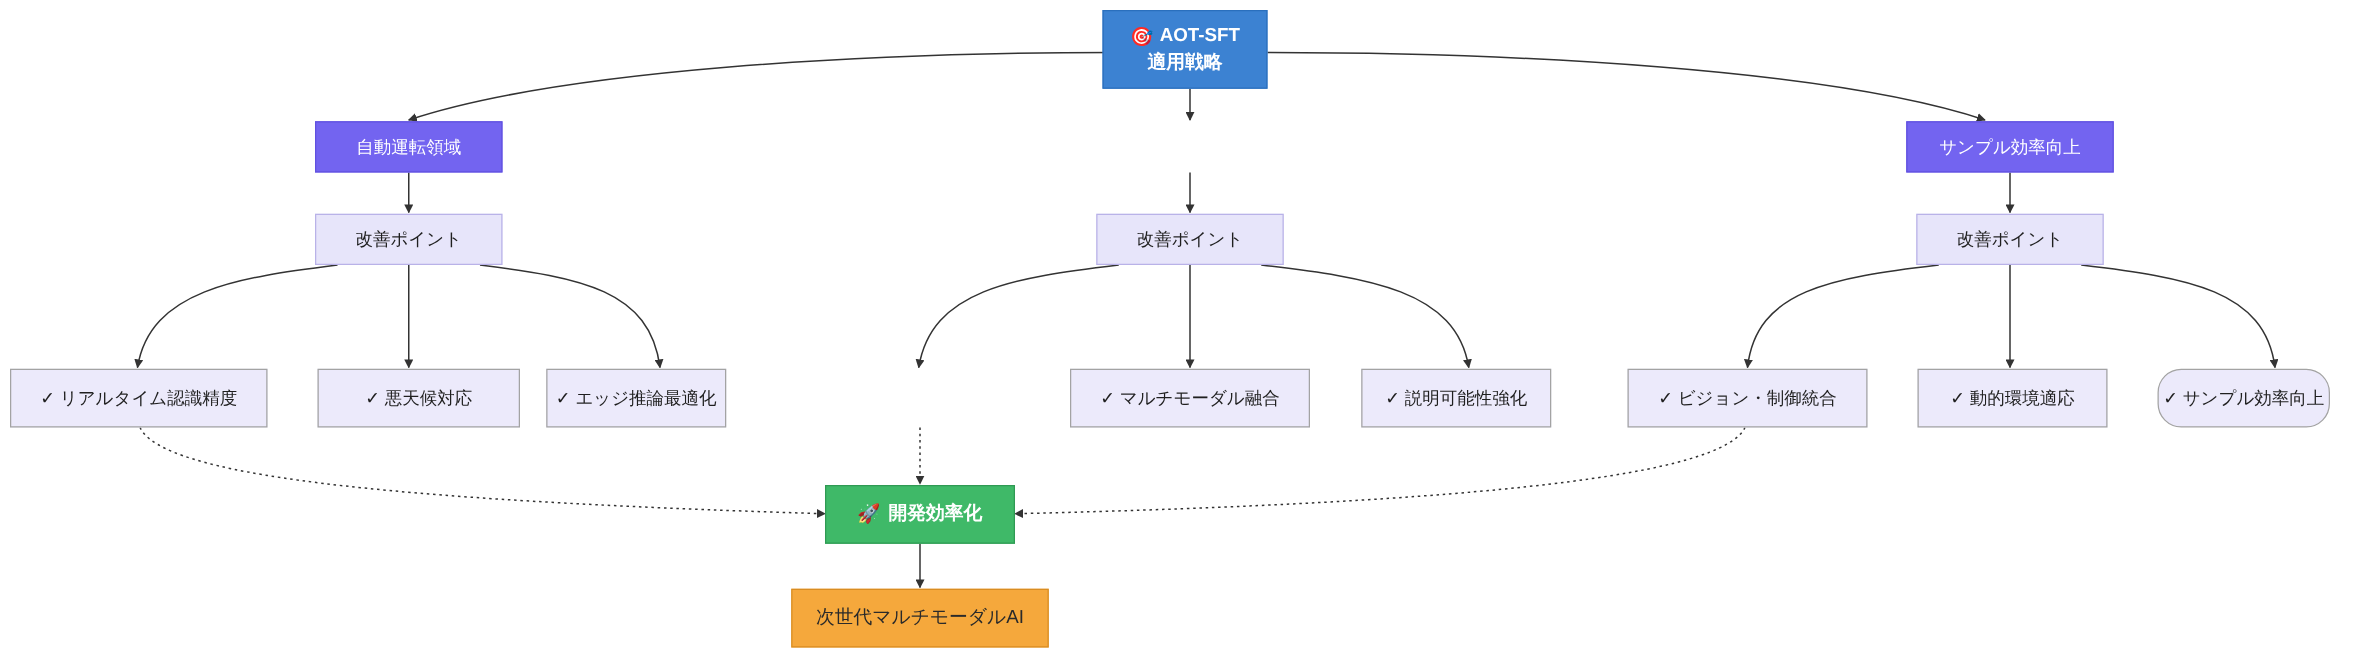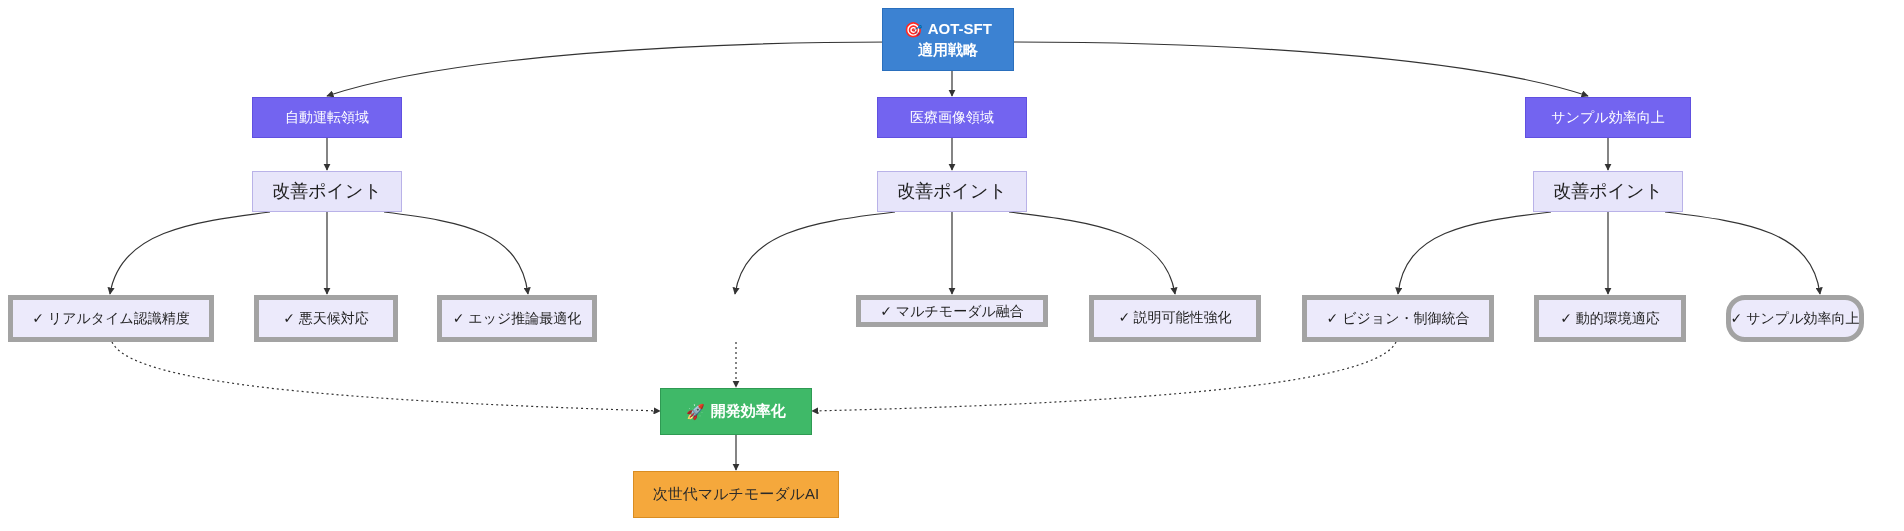--- a/index.html
+++ b/index.html
@@ -49,26 +49,26 @@
     background: #7364f0;
     border: 1px solid #6050e0;
     color: #ffffff;
     font-size: 14px;
   }
   
   .n-mid {
     background: #e7e5fa;
     border: 1px solid #b9b2e8;
     color: #1f1f1f;
-    font-size: 18px;
+    font-size: 14px;
   }
   
   .n-leaf {
     background: #eceafb;
-    border: 5px solid #a3a3a3;
+    border: 1px solid #a3a3a3;
     color: #1f1f1f;
     font-size: 14px;
   }
   
   .n-green {
     background: #3fb968;
     border: 1px solid #2f9a53;
     color: #ffffff;
     font-size: 15px;
     font-weight: bold;
@@ -127,50 +127,47 @@
     <div class="line1">
       <span class="emoji">🎯</span>
       <span>AOT-SFT</span>
     </div>
     <div>適用戦略</div>
   </div>
 
   <div class="node n-domain" style="left:252px; top:97px; width:150px; height:41px;align-items:center;">
     <span>自動運転領域</span>
   </div>
-  <div class="node n-domain" style="left:877px; top:97px; width:150px; height:41px;">
-    <span>医療画像領域</span>
-  </div>
   <div class="node n-domain" style="left:1525px; top:97px; width:166px; height:41px;">
     <span>サンプル効率向上</span>
   </div>
 
   <div class="node n-mid" style="left:252px; top:171px; width:150px; height:41px;">
     <span>改善ポイント</span>
   </div>
   <div class="node n-mid" style="left:877px; top:171px; width:150px; height:41px;">
     <span>改善ポイント</span>
   </div>
   <div class="node n-mid" style="left:1533px; top:171px; width:150px; height:41px;">
     <span>改善ポイント</span>
   </div>
 
   <div class="node n-leaf" style="left:8px; top:295px; width:206px; height:47px;">
     <span>✓ リアルタイム認識精度</span>
   </div>
-  <div class="node n-leaf" style="left:254px; top:295px; width:144px; height:47px;">
+  <div class="node n-leaf" style="left:254px; top:295px; width:162px; height:47px;">
     <span>✓ 悪天候対応</span>
   </div>
-  <div class="node n-leaf" style="left:437px; top:295px; width:160px; height:47px;align-items:center;">
+  <div class="node n-leaf" style="left:437px; top:295px; width:144px; height:47px;align-items:center;">
     <span>✓ エッジ推論最適化</span>
   </div>
-  <div class="node n-leaf" style="left:856px; top:295px; width:192px; height:32px;">
+  <div class="node n-leaf" style="left:856px; top:295px; width:192px; height:47px;">
     <span>✓ マルチモーダル融合</span>
   </div>
-  <div class="node n-leaf" style="left:1089px; top:295px; width:172px; height:47px;font-family:Liberation Serif, serif;">
+  <div class="node n-leaf" style="left:1089px; top:295px; width:152px; height:47px;">
     <span>✓ 説明可能性強化</span>
   </div>
   <div class="node n-leaf" style="left:1534px; top:295px; width:152px; height:47px;">
     <span>✓ 動的環境適応</span>
   </div>
   <div class="node n-leaf" style="left:1302px; top:295px; width:192px; height:47px;">
     <span>✓ ビジョン・制御統合</span>
   </div>
   <div class="node n-leaf" style="left:1726px; top:295px; width:138px; height:47px;border-radius:19px;">
     <span>✓ サンプル効率向上</span>

